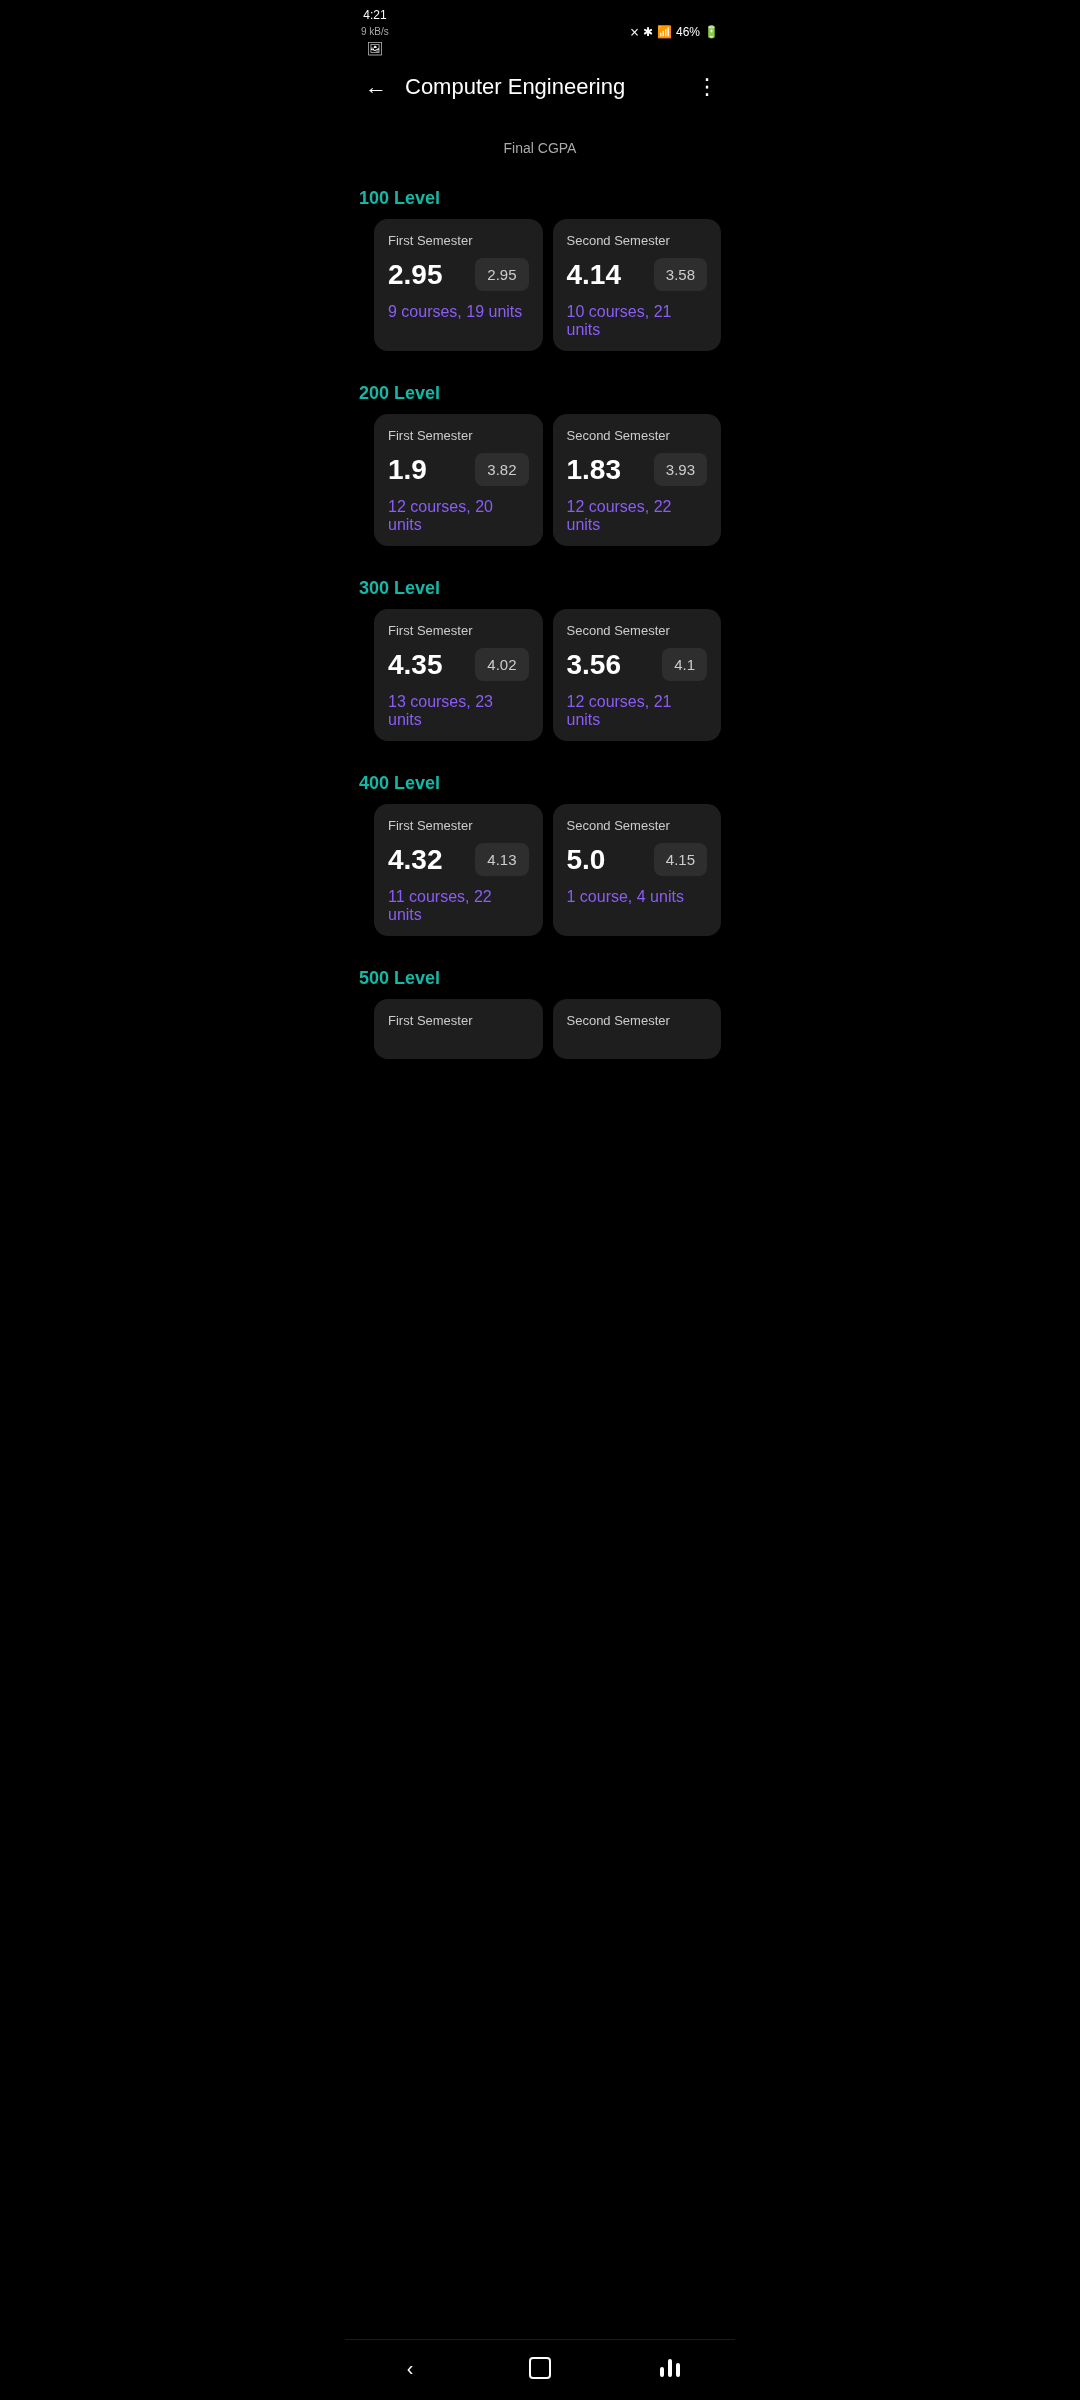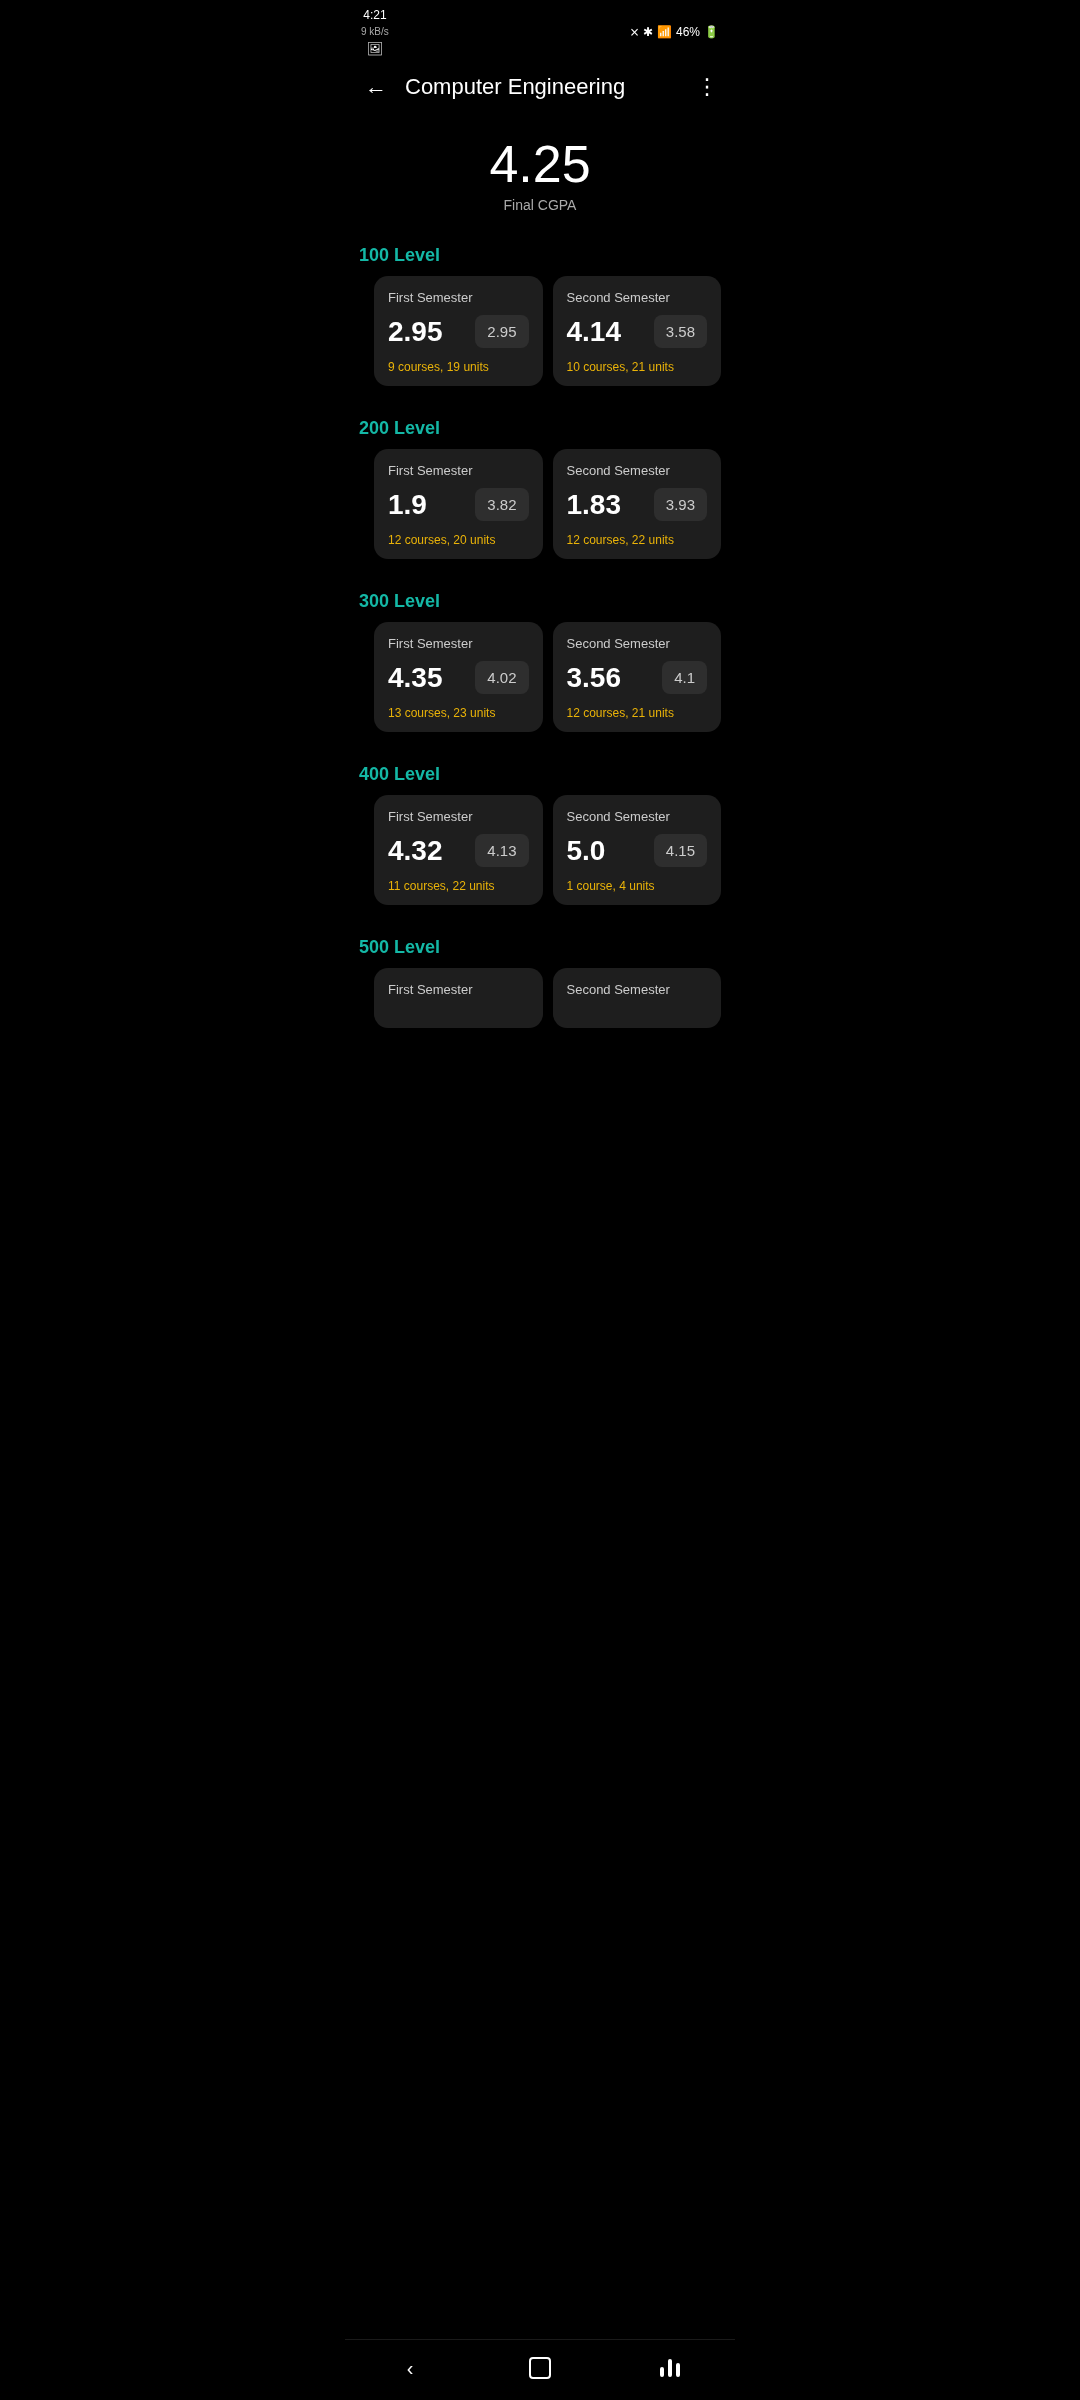--- a/index.html
+++ b/index.html
@@ -144,22 +144,22 @@
     .sem-cgpa-badge {
       background: #2e2e2e;
       border-radius: 8px;
       padding: 8px 12px;
       font-size: 15px;
       font-weight: 500;
       color: #ccc;
     }
 
     .sem-courses {
-      font-size: 12px;
-      color: #eab308;
+      font-size: 16px;
+      color: #8b5cf6;
       margin-top: 2px;
     }
 
     .bottom-nav {
       position: fixed;
       bottom: 0;
       left: 50%;
       transform: translateX(-50%);
       width: 390px;
       background: #000;
@@ -228,21 +228,20 @@
 
 <div class="top-bar">
   <div class="top-bar-left">
     <button class="back-btn">←</button>
     <span class="page-title">Computer Engineering</span>
   </div>
   <button class="more-btn">⋮</button>
 </div>
 
 <div class="cgpa-section">
-  <div class="cgpa-value">4.25</div>
   <div class="cgpa-label">Final CGPA</div>
 </div>
 
 <div class="scroll-content" id="levels-container">
 <div class="level-section">
       <div class="level-heading">100 Level</div>
       <div class="semester-row">
         <div class="semester-card">
           <div class="sem-title">First Semester</div>
           <div class="sem-main-row">

